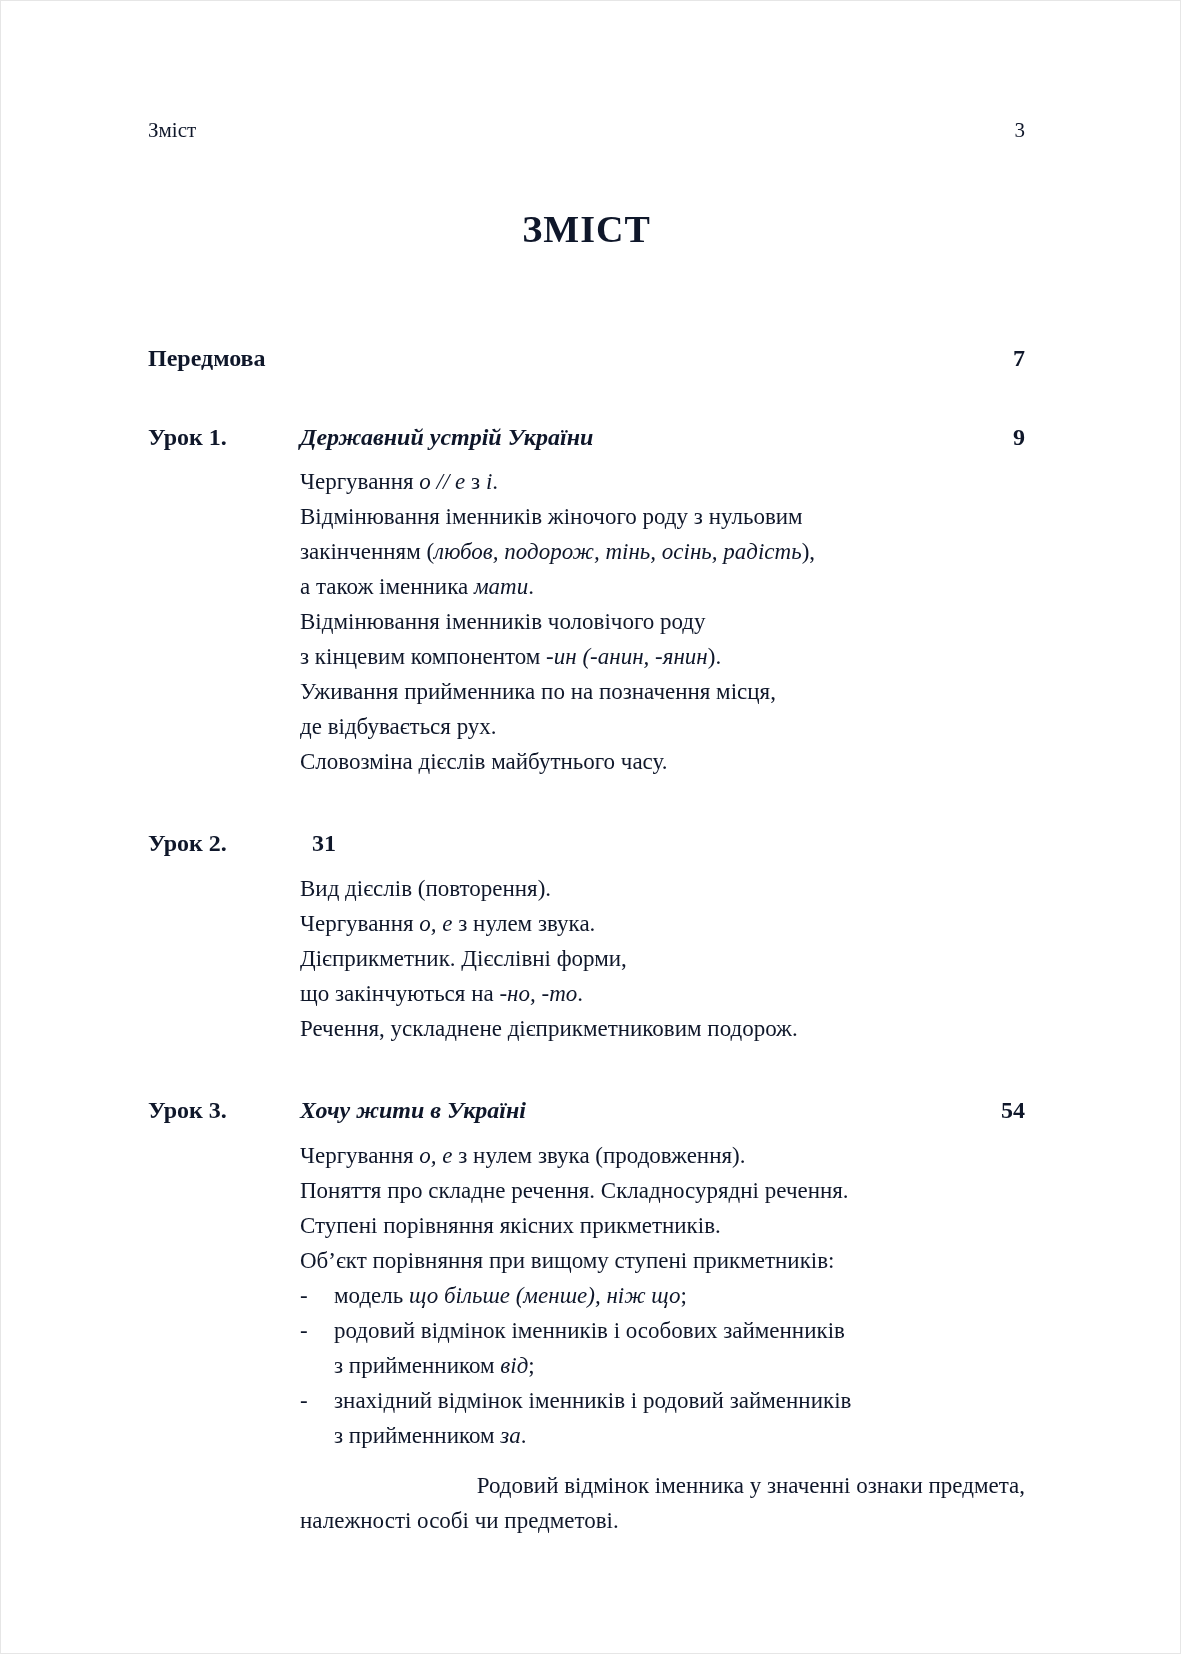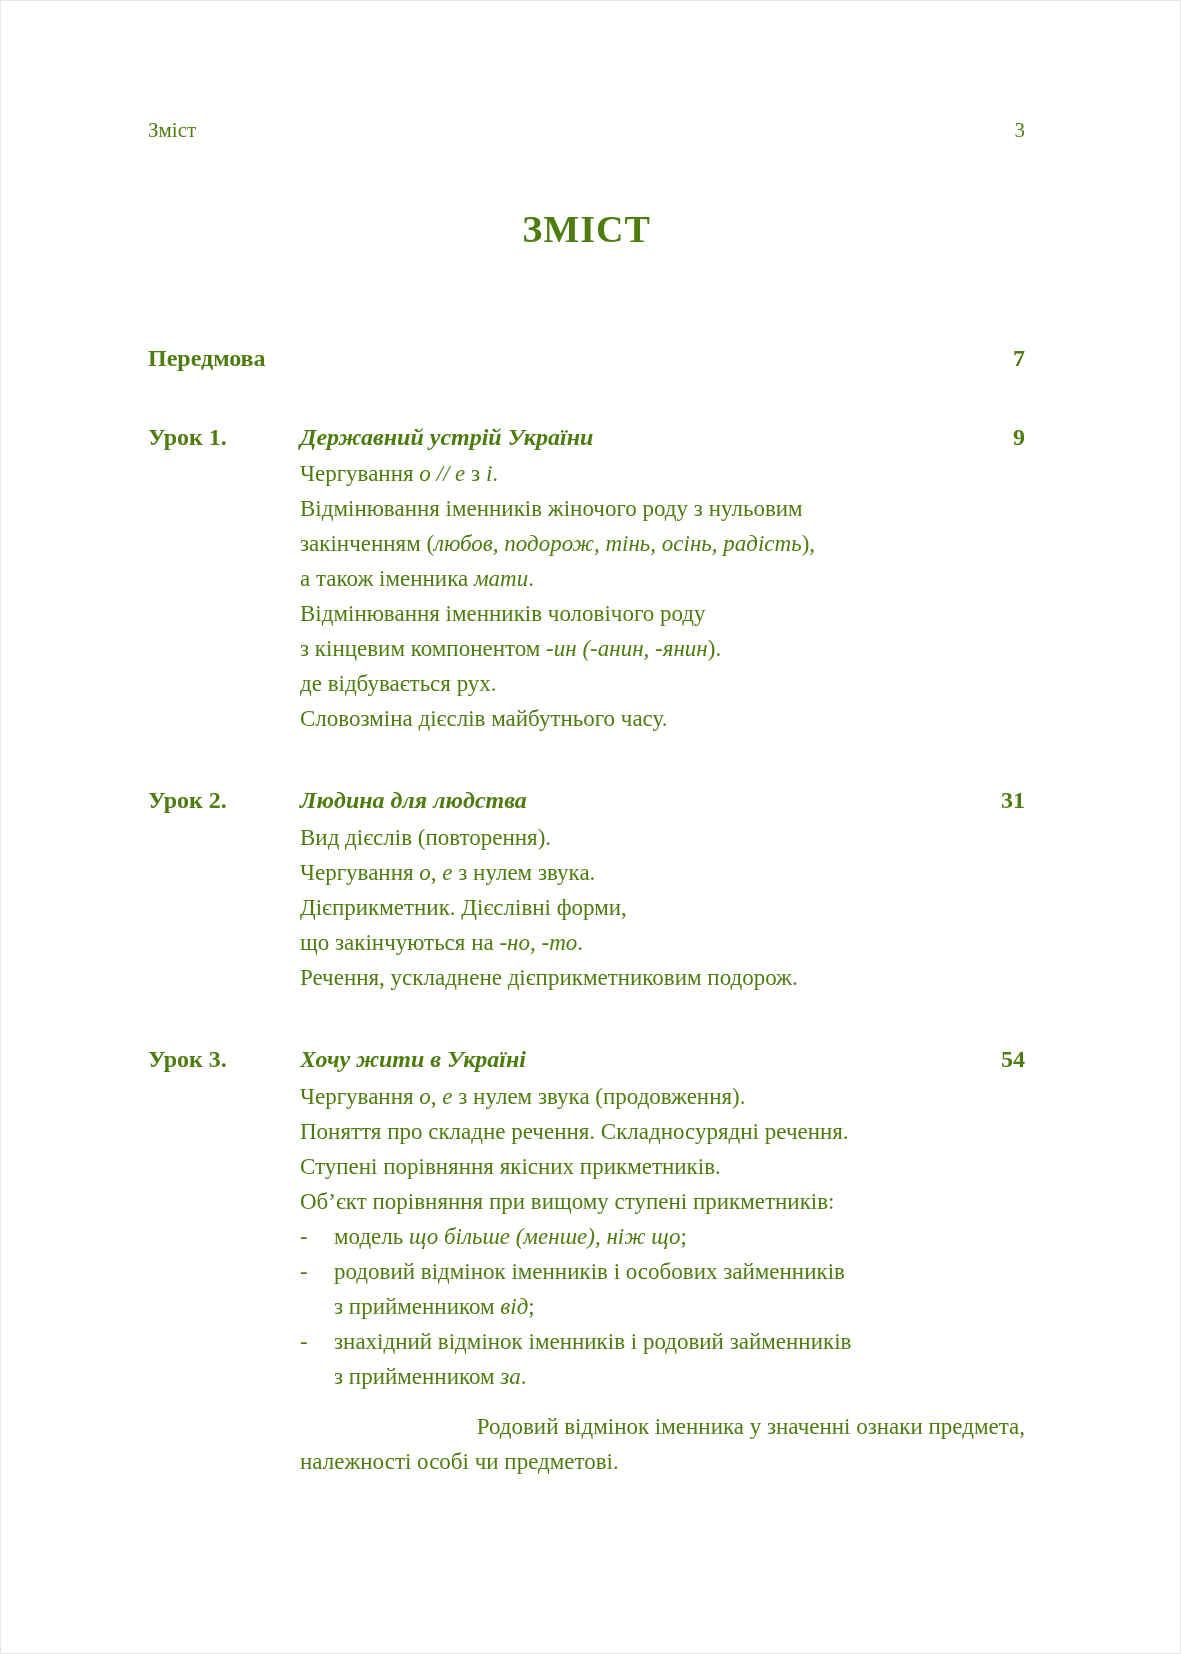--- a/index.html
+++ b/index.html
@@ -6,21 +6,21 @@
     margin: 0;
     padding: 0;
     background: #ffffff;
   }
   .page {
     position: relative;
     width: 1181px;
     height: 1654px;
     box-sizing: border-box;
     background: #ffffff;
-    color: #4d7c0f;
+    color: #0f172a;
     font-family: "Liberation Serif", "DejaVu Serif", serif;
     padding: 118px 156px 40px 148px;
     overflow: hidden;
     outline: 1px solid #e6e6e6;
     outline-offset: -1px;
   }
   .page-header {
     display: flex;
     justify-content: space-between;
     align-items: baseline;
@@ -59,21 +59,21 @@
     flex: 1 1 auto;
     font-style: italic;
   }
   .entry-page {
     flex: 0 0 auto;
     text-align: right;
     padding-left: 12px;
   }
   .entry-desc {
     margin-left: 152px;
-    margin-top: 5px;
+    margin-top: 13px;
     font-size: 23px;
   }
   .desc-line {
     line-height: 35px;
   }
   .desc-line.bullet {
     display: flex;
   }
   .desc-line.bullet .dash {
     width: 34px;
@@ -116,28 +116,28 @@
             <span class="entry-title">Державний устрій України</span>
             <span class="entry-page">9</span>
           </div>
           <div class="entry-desc">
             <div class="desc-line"><span>Чергування </span><i>о // е</i><span> з </span><i>і</i><span>.</span></div>
             <div class="desc-line"><span>Відмінювання іменників жіночого роду з нульовим</span></div>
             <div class="desc-line"><span>закінченням (</span><i>любов, подорож, тінь, осінь, радість</i><span>),</span></div>
             <div class="desc-line"><span>а також іменника </span><i>мати</i><span>.</span></div>
             <div class="desc-line"><span>Відмінювання іменників чоловічого роду</span></div>
             <div class="desc-line"><span>з кінцевим компонентом </span><i>-ин (-анин, -янин</i><span>).</span></div>
+            <div class="desc-line"><span>Уживання прийменника по на позначення місця,</span></div>
             <div class="desc-line"><span>де відбувається рух.</span></div>
             <div class="desc-line"><span>Словозміна дієслів майбутнього часу.</span></div>
           </div>
         </section>
         <section class="toc-entry">
           <div class="entry-row">
             <span class="entry-label">Урок 2.</span>
-            <span class="entry-title">Людина для людства</span>
             <span class="entry-page">31</span>
           </div>
           <div class="entry-desc">
             <div class="desc-line"><span>Вид дієслів (повторення).</span></div>
             <div class="desc-line"><span>Чергування </span><i>о, е</i><span> з нулем звука.</span></div>
             <div class="desc-line"><span>Дієприкметник. Дієслівні форми,</span></div>
             <div class="desc-line"><span>що закінчуються на </span><i>-но, -то</i><span>.</span></div>
             <div class="desc-line"><span>Речення, ускладнене дієприкметниковим подорож.</span></div>
           </div>
         </section>

